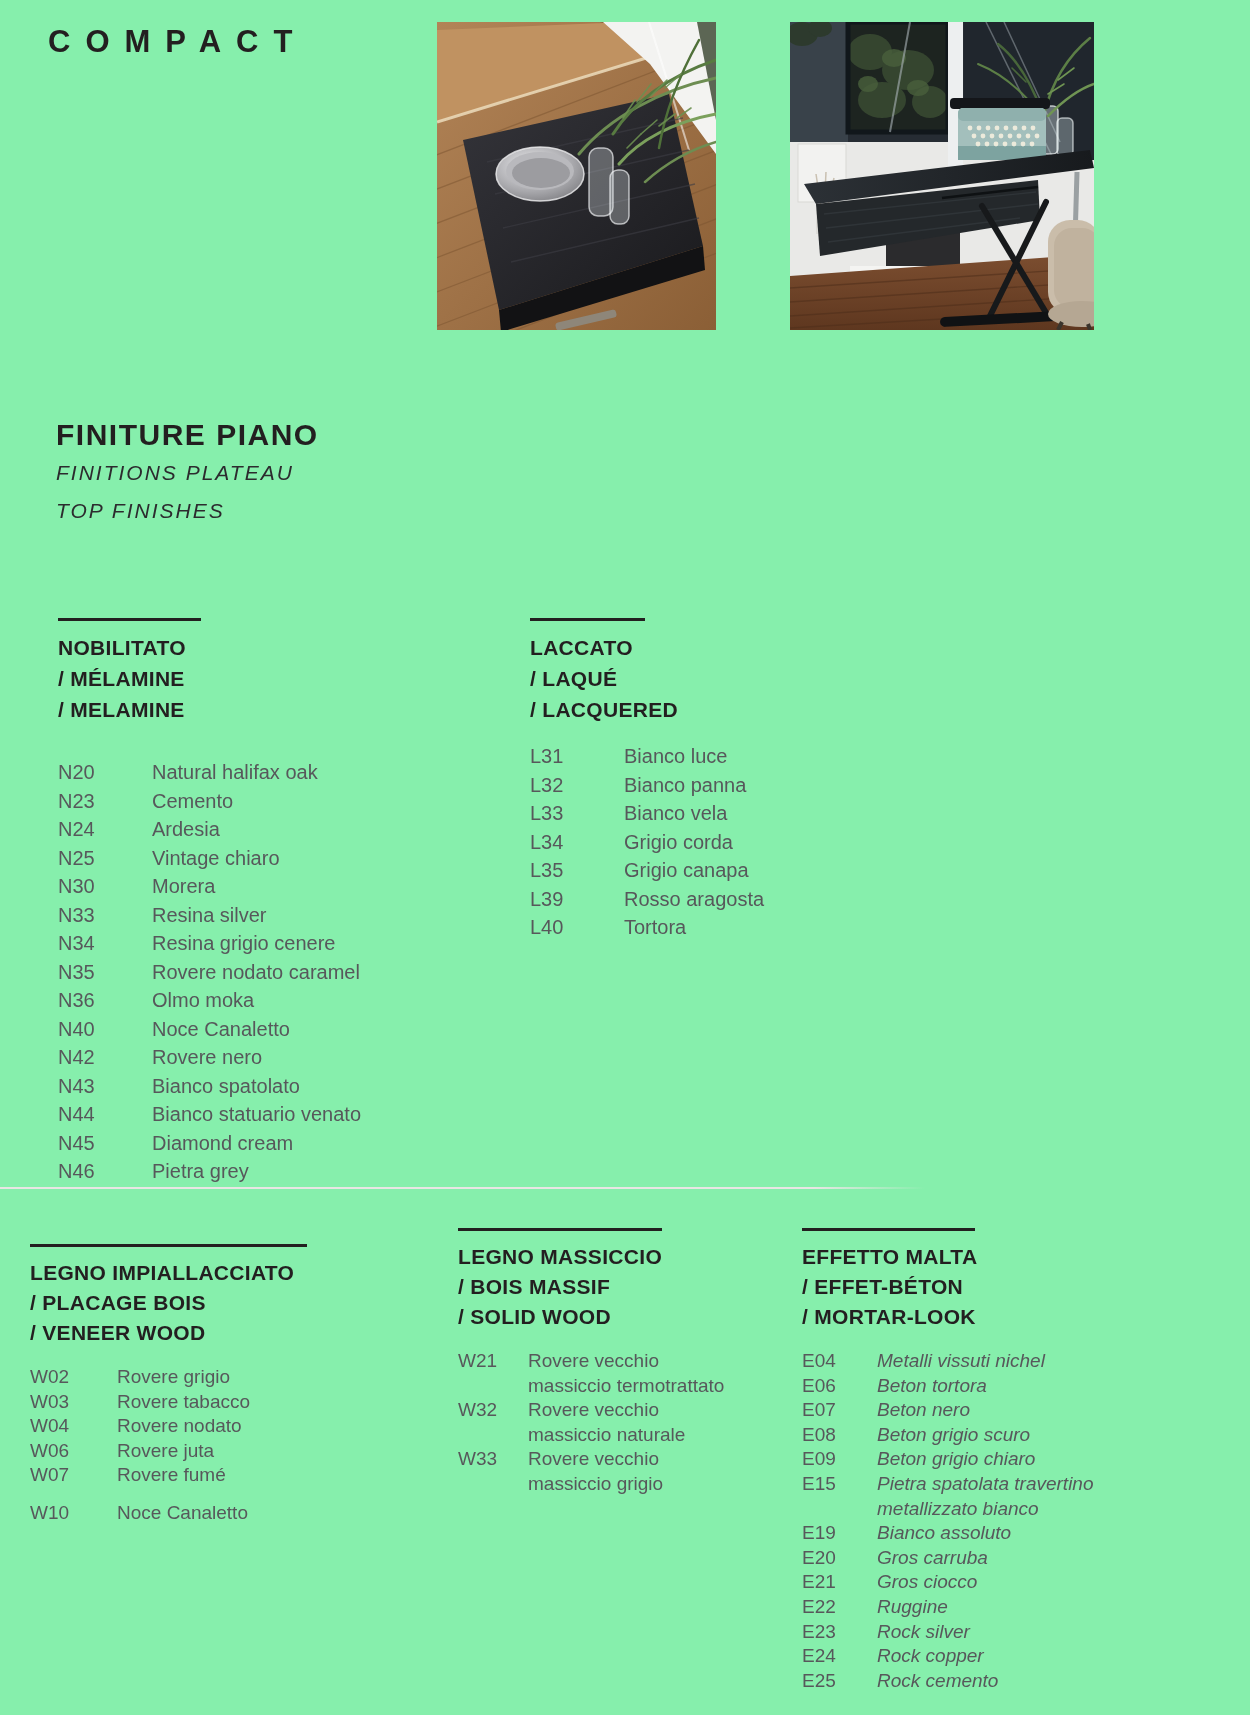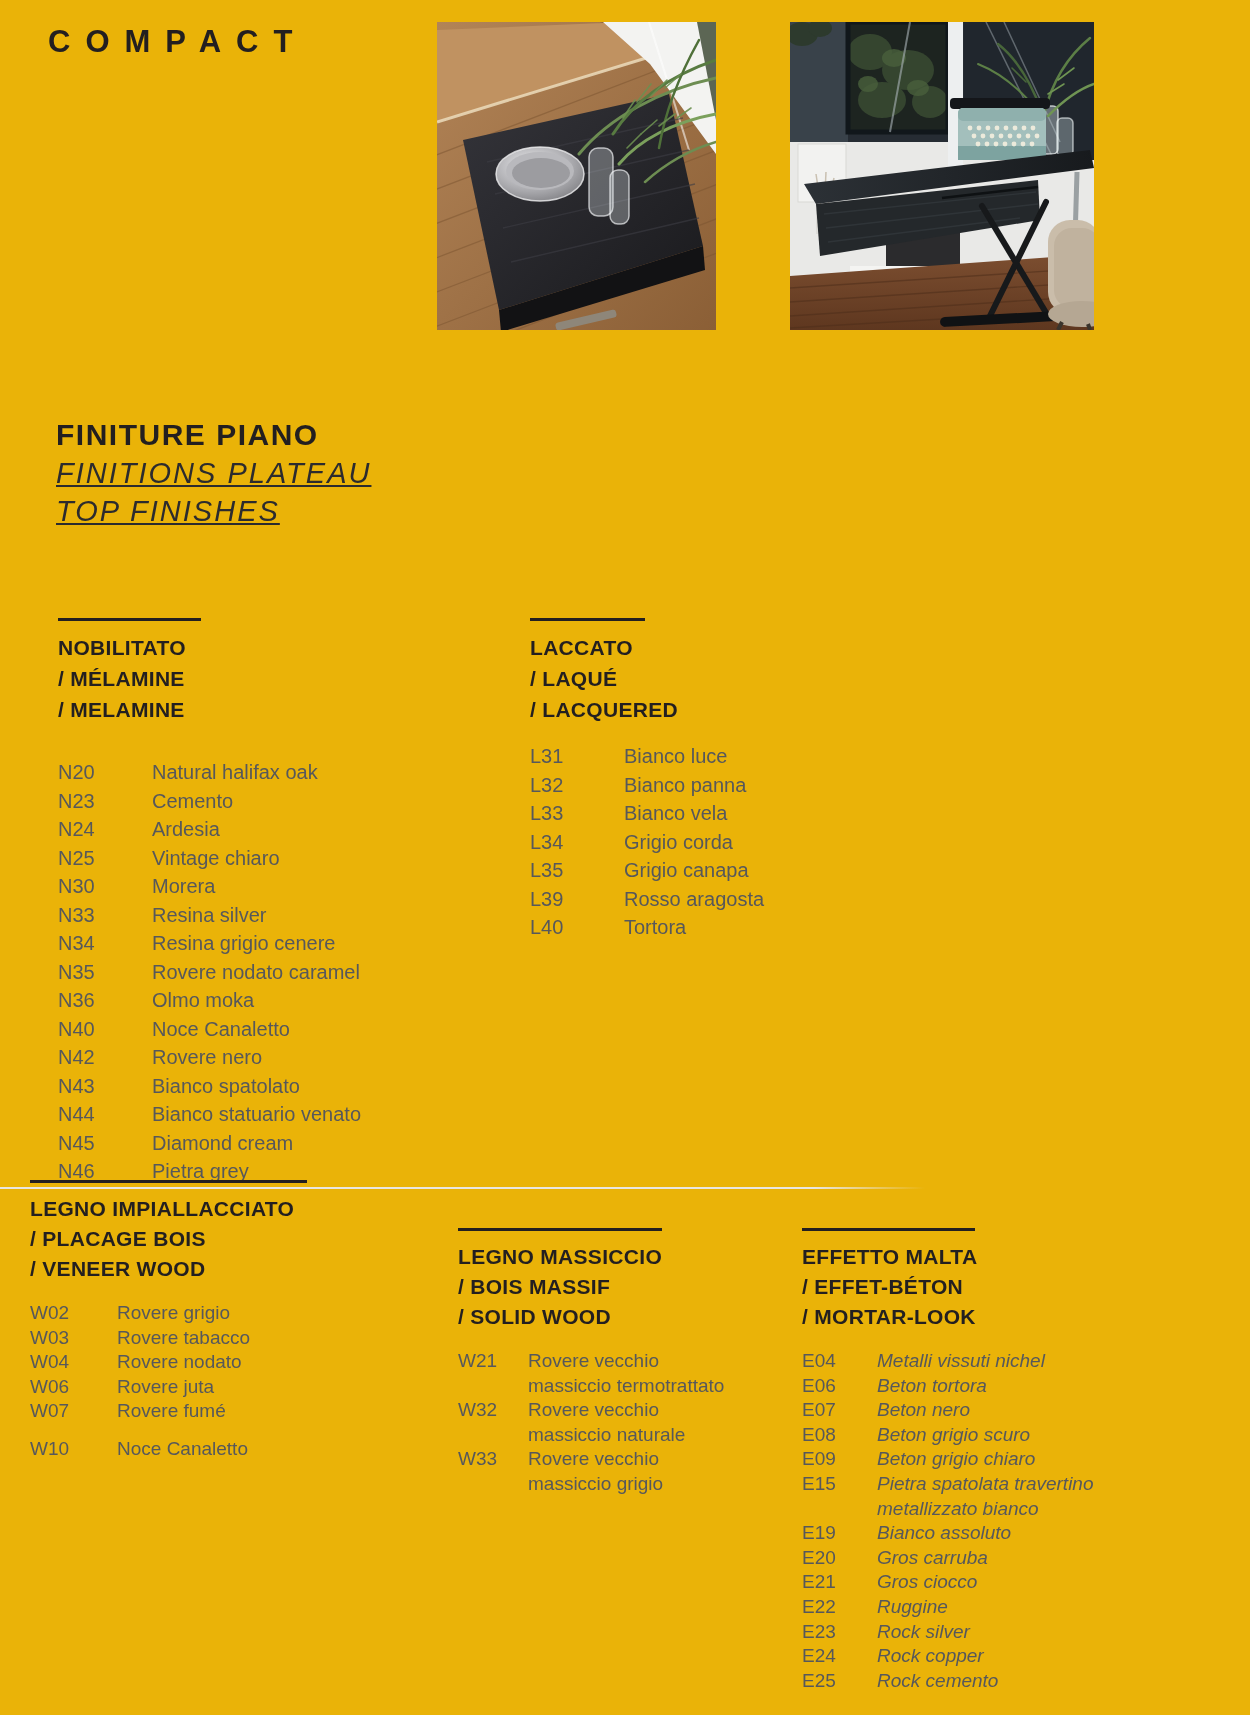--- a/index.html
+++ b/index.html
@@ -1,34 +1,34 @@
 <!DOCTYPE html>
 <html><head>
 <meta charset="utf-8">
 <style>
   html,body{margin:0;padding:0;background:#fff;}
-  #page{position:relative;width:1250px;height:1715px;background:#eab308;overflow:hidden;
+  #page{position:relative;width:1250px;height:1715px;background:#86efac;overflow:hidden;
         font-family:"Liberation Sans", sans-serif;color:#231f20;}
 
   .brand{position:absolute;left:48px;top:24px;font-size:31px;font-weight:bold;
          letter-spacing:15px;color:#231f20;}
 
   .photo{position:absolute;overflow:hidden;}
   .photo svg{display:block;width:100%;height:100%;}
   .photo1{left:437px;top:22px;width:279px;height:308px;}
   .photo2{left:790px;top:22px;width:304px;height:308px;}
 
   .main-heading{position:absolute;left:56px;top:416px;}
   .mh1{font-size:30px;font-weight:bold;letter-spacing:1.5px;line-height:38px;color:#231f20;}
-  .mh2{font-size:29px;font-style:italic;letter-spacing:2px;line-height:38px;color:#2c2b2e;text-decoration:underline;}
+  .mh2{font-size:21px;font-style:italic;letter-spacing:2px;line-height:38px;color:#2c2b2e;}
 
   .col{position:absolute;}
   .col-nob{left:58px;top:618px;width:420px;}
   .col-lac{left:530px;top:618px;width:420px;}
-  .col-b1{left:30px;top:1180px;width:400px;}
+  .col-b1{left:30px;top:1244px;width:400px;}
   .col-b2{left:458px;top:1228px;width:330px;}
   .col-b3{left:802px;top:1228px;width:420px;}
 
   .rule{height:0;border-top:3px solid #231f20;margin-bottom:11px;}
   .rule-nob{width:143px;}
   .rule-lac{width:115px;}
   .rule-b1{width:277px;}
   .rule-b2{width:204px;}
   .rule-b3{width:173px;}
 

